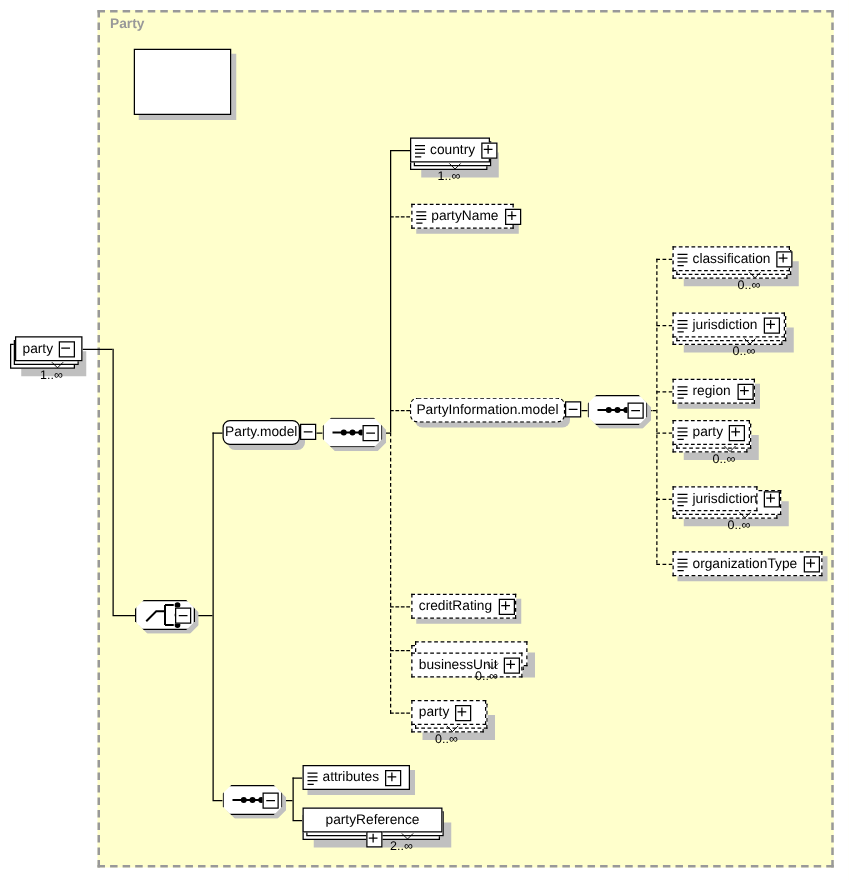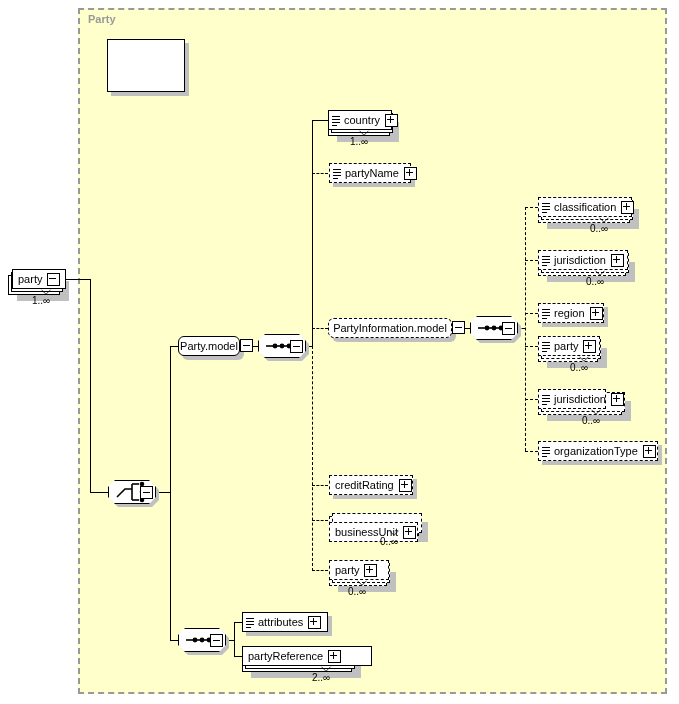--- a/index.html
+++ b/index.html
@@ -517,21 +517,21 @@
     </span>
     <span class="node-label">attributes</span>
     <span class="tog plus"></span>
   </div>
 
   <div class="shadow" style="left:251px;top:658px;width:110px;height:20px;"></div>
   <div class="stack" style="left:242px;top:646px;">
     <i class="solid" style="left:0;top:6px;width:110px;"></i>
     <i class="solid" style="left:3px;top:3px;width:110px;"></i>
   </div>
-  <div class="node solid" style="left:242px;top:646px;width:130px;">
+  <div class="node solid" style="left:242px;top:646px;width:112px;flex-direction:column;">
     <span class="node-label">partyReference</span>
     <span class="tog plus"></span>
   </div>
   <svg class="cardtick" style="left:320px;top:666px;" width="14" height="8" viewBox="0 0 14 8">
     <polyline points="1,1 7,7 13,1" fill="none" stroke="#000" stroke-width="1"></polyline>
   </svg>
   <div class="card" style="left:312px;top:672px;">2..∞</div>
 
 </div>
 

